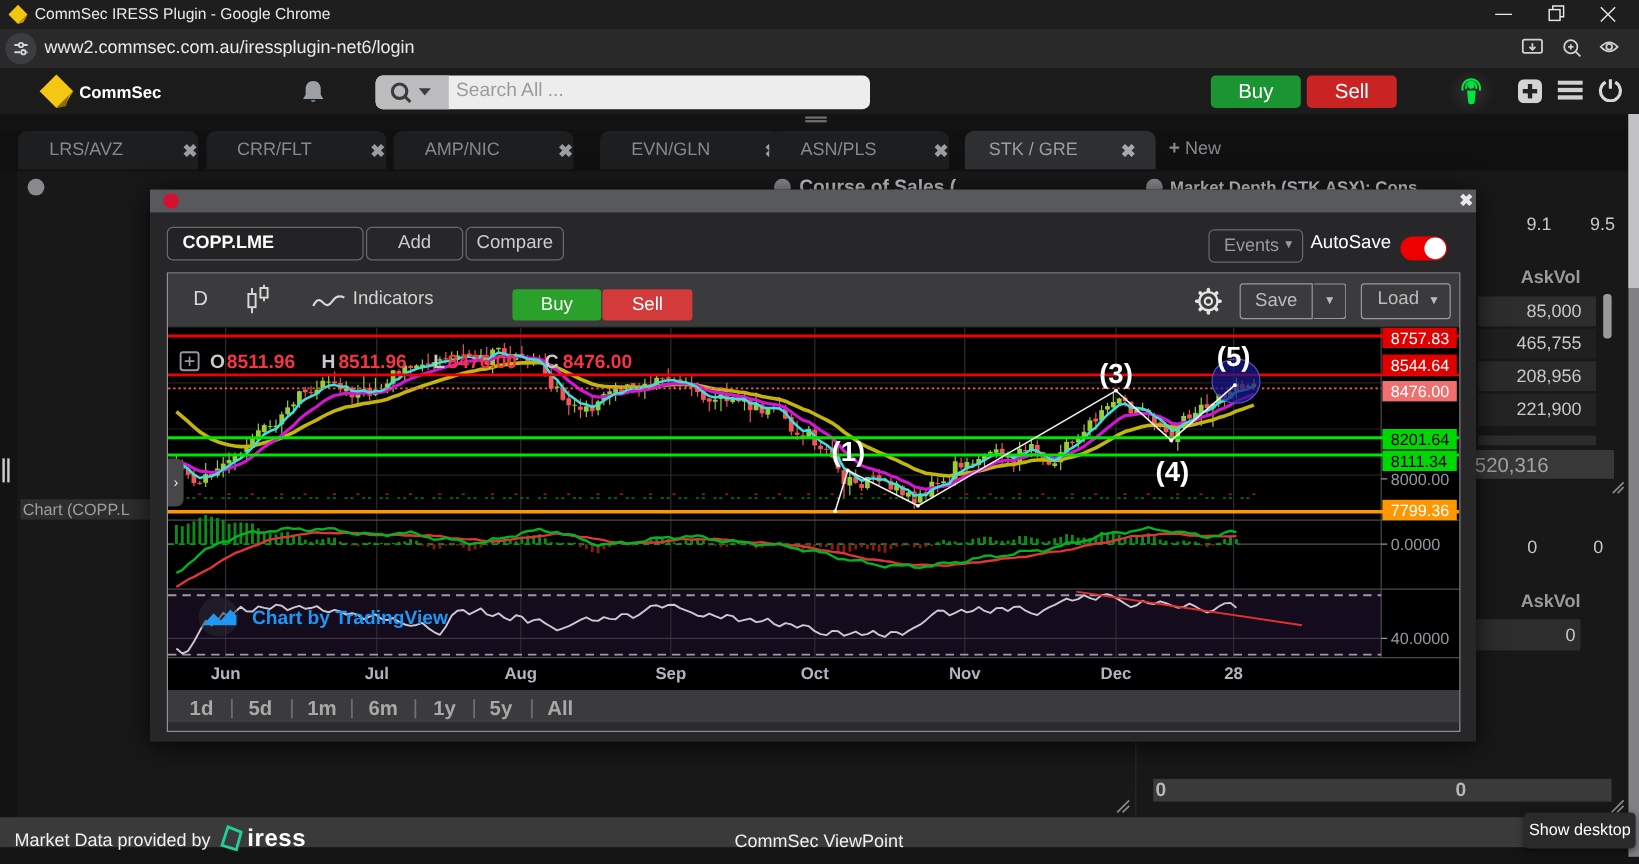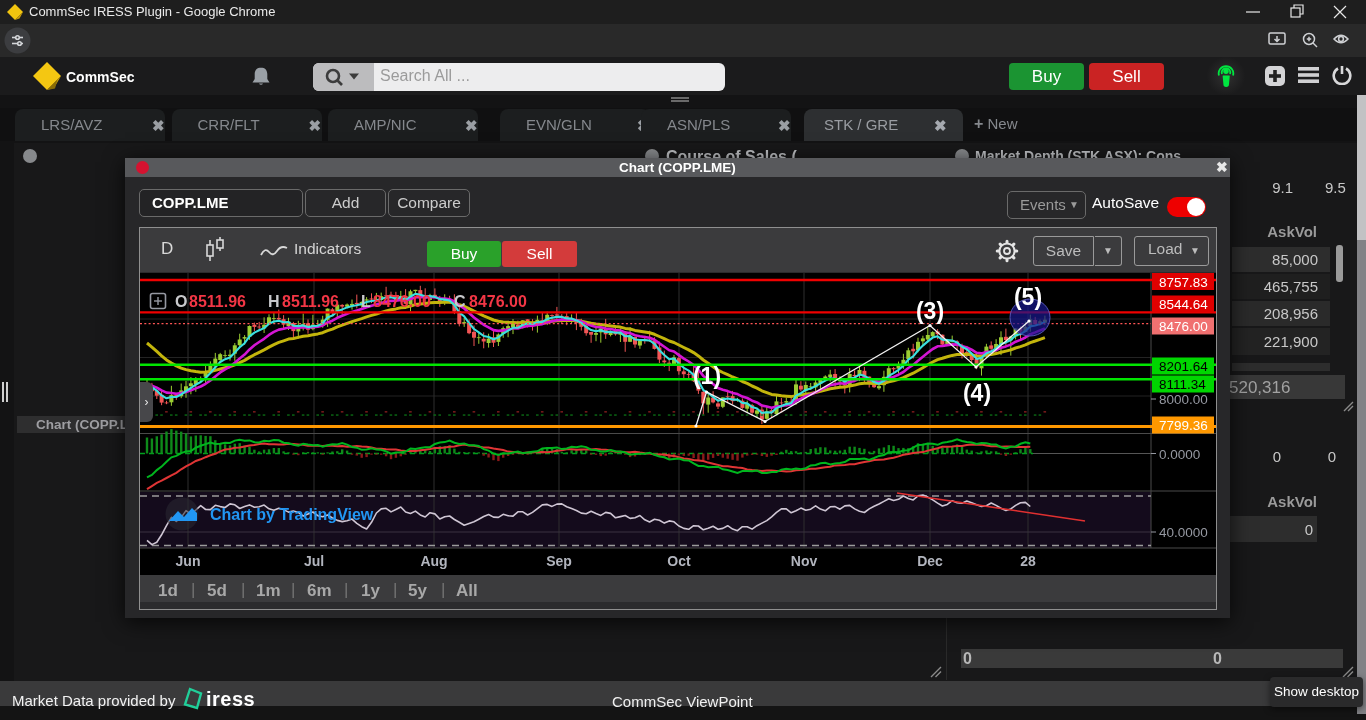--- a/index.html
+++ b/index.html
@@ -25,20 +25,21 @@
       <circle cx="13.5" cy="13.5" r="13" fill="#3c3d40"></circle>
    <g stroke="#d4d6d9" stroke-width="1.6" fill="none">
         <line x1="8" y1="10.5" x2="11" y2="10.5"></line>
         <circle cx="13.5" cy="10.5" r="1.8"></circle>
         <line x1="16" y1="10.5" x2="19" y2="10.5"></line>
         <line x1="8" y1="16.5" x2="13" y2="16.5"></line>
         <circle cx="15.5" cy="16.5" r="1.8"></circle>
         <line x1="18" y1="16.5" x2="19" y2="16.5"></line>
       </g>
     </svg>
+  <div class="abs" style="left:37px;top:7px;font-size:15px;color:#e8eaed">www2.commsec.com.au/iressplugin-net6/login</div>
   <svg class="abs" style="left:1268px;top:6px" width="90" height="21" fill="none" stroke="#cfd1d4" stroke-width="1.5">
     <rect x="1" y="3" width="16" height="11" rx="1.5"></rect>
       <path d="M9 6 v5 M6.5 9 L9 11.5 L11.5 9"></path>
     <circle cx="41" cy="9" r="5.5"></circle>
       <line x1="45" y1="13" x2="49" y2="17"></line>
       <line x1="38.8" y1="9" x2="43.2" y2="9"></line>
       <line x1="41" y1="6.8" x2="41" y2="11.2"></line>
     <path d="M66 9 q7 -7.5 14 0 q-7 7.5 -14 0 Z"></path>
       <circle cx="73" cy="9" r="2.4"></circle>
   </svg>
@@ -126,21 +127,21 @@
   <div class="abs" style="left:14px;top:48px;right:9px;bottom:0;background:#181819"></div>
   <div class="abs" style="left:23px;top:54px;width:14px;height:14px;border-radius:50%;background:#87898c"></div>
   <div class="abs" style="left:645px;top:54px;width:14px;height:14px;border-radius:50%;background:#87898c"></div>
   <div class="abs" style="left:666px;top:53px;font-size:16px;font-weight:bold;color:#bfc1c4">Course of Sales (</div>
   <div class="abs" style="left:955px;top:54px;width:14px;height:14px;border-radius:50%;background:#87898c"></div>
   <div class="abs" style="left:975px;top:53px;font-size:14px;font-weight:bold;color:#bfc1c4">Market Depth (STK.ASX): Cons</div>
 
   <div class="abs" style="left:2px;top:287px;width:2px;height:20px;background:#cfcfcf"></div>
   <div class="abs" style="left:6px;top:287px;width:2px;height:20px;background:#cfcfcf"></div>
 
-  <div class="abs" style="left:17px;top:321px;width:109px;height:17px;background:#2e2e2f;line-height:17px;font-size:13.5px;font-weight:bold;color:#9e9ea2;padding-left:19px;white-space:nowrap;overflow:hidden">Chart (COPP.L</div>
+  <div class="abs" style="left:17px;top:321px;width:109px;height:17px;background:#2e2e2f;line-height:17px;font-size:13.5px;font-weight:normal;color:#9e9ea2;padding-left:2px;white-space:nowrap;overflow:hidden">Chart (COPP.L</div>
 <div class="abs" style="left:1232px;top:152px;width:98px;height:25px;background:#2d2d2d"></div>
 <div class="abs" style="left:1232px;top:179px;width:98px;height:25px;background:#1f1f1f"></div>
 <div class="abs" style="left:1232px;top:206px;width:98px;height:25px;background:#2a2a2a"></div>
 <div class="abs" style="left:1232px;top:233px;width:98px;height:27px;background:#232323"></div>
 <div class="abs" style="left:1232px;top:268px;width:98px;height:8px;background:#2d2d2d"></div>
 <div class="abs" style="left:1229px;top:280px;width:116px;height:24px;background:#383838"></div>
 <div class="abs" style="left:1163px;top:84px;width:130px;text-align:right;font-size:15px;font-weight:normal;color:#c8c8c8">9.1</div>
 <div class="abs" style="left:1325px;top:84px;font-size:15px;color:#c8c8c8">9.5</div>
 <div class="abs" style="left:1187px;top:128px;width:130px;text-align:right;font-size:15px;font-weight:bold;color:#9a9a9a">AskVol</div>
 <div class="abs" style="left:1188px;top:156px;width:130px;text-align:right;font-size:15px;font-weight:normal;color:#c8c8c8">85,000</div>
@@ -164,21 +165,20 @@
 <svg class="abs" style="left:929px;top:571px" width="13" height="12">
       <path d="M2 11 L12 1 M6.5 11 L12 5.5" stroke="#8a8a8a" stroke-width="1.4"></path>
     </svg>
 <svg class="abs" style="left:1341px;top:571px" width="13" height="12">
       <path d="M2 11 L12 1 M6.5 11 L12 5.5" stroke="#8a8a8a" stroke-width="1.4"></path>
     </svg>
 </div>
 <div class="abs" style="left:125px;top:158px;width:1105px;height:460px;background:#272729;box-shadow:0 4px 20px rgba(0,0,0,.75);z-index:10">
 <div class="abs" style="left:0;top:0;width:1105px;height:19px;background:#58595c">
 <div class="abs" style="left:136px;top:3px;width:13px;height:13px;border-radius:50%;background:#d41230;left:11px"></div>
-<div class="abs" style="left:0;top:2px;width:1105px;text-align:center;font-size:13.5px;font-weight:bold;color:#fff">Chart (COPP.LME)</div>
 <div class="abs" style="left:1091px;top:1px;font-size:14px;font-weight:bold;color:#e8e8e8">✖</div>
 </div>
 <div class="abs" style="left:14px;top:31px;width:164px;height:28px;border:1px solid #6a6a6a;border-radius:5px;background:#232325;line-height:26px;padding-left:12px;font-size:15px;font-weight:bold;color:#fff">COPP.LME</div>
 <div class="abs" style="left:180px;top:31px;width:81px;height:28px;border:1px solid #6a6a6a;border-radius:5px;text-align:center;line-height:26px;font-size:15.5px;color:#ccc">Add</div>
 <div class="abs" style="left:263px;top:31px;width:82px;height:28px;border:1px solid #6a6a6a;border-radius:5px;text-align:center;line-height:26px;font-size:15.5px;color:#ccc">Compare</div>
 <div class="abs" style="left:882px;top:33px;width:79px;height:28px;border:1px solid #6a6a6a;border-radius:5px;font-size:15px;color:#9a9a9a">
       <span class="abs" style="left:12px;top:4px">Events</span>
       <span class="abs" style="left:61px;top:7px;font-size:10px">▼</span>
     </div>
 <div class="abs" style="left:967px;top:36px;font-size:15.5px;color:#fff">AutoSave</div>

